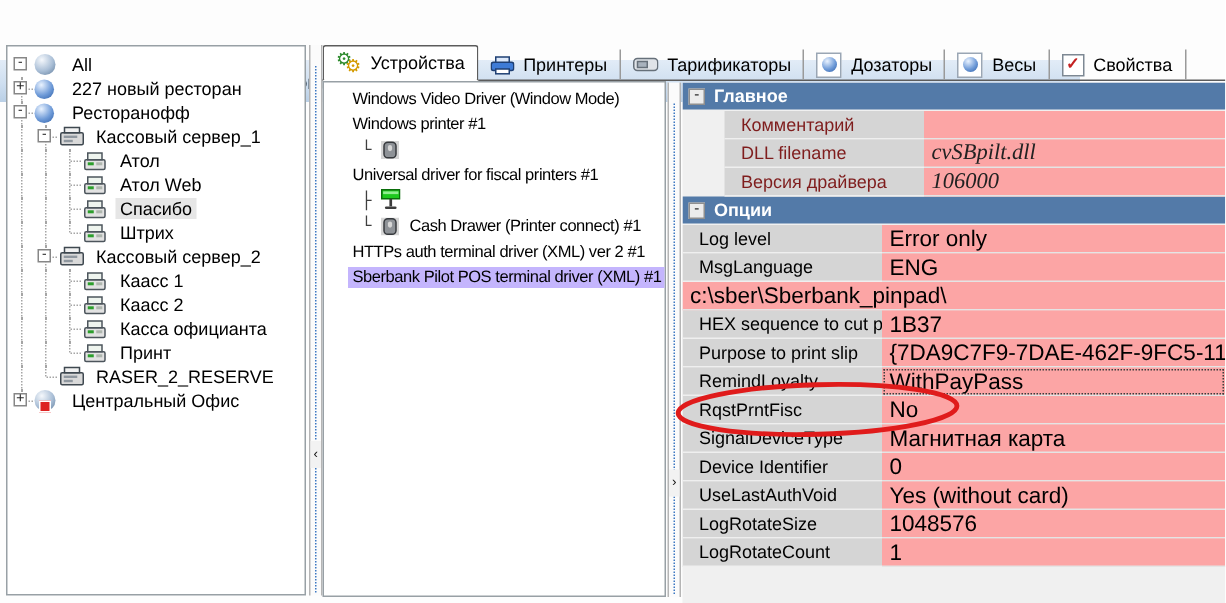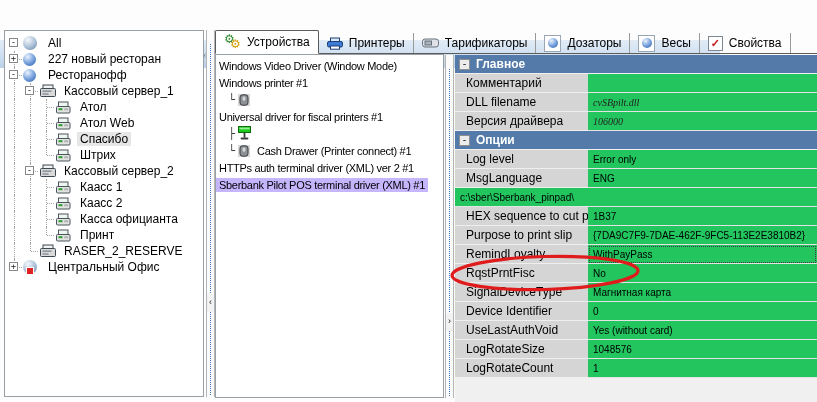--- a/index.html
+++ b/index.html
@@ -61,40 +61,40 @@
   .ballbox{display:flex;align-items:center;justify-content:center;width:15px;height:15px;
     background:#fff;border:1px solid #9aa6b4;}
   .ballbox .ball{width:10px;height:10px;}
   .chkbox{display:inline-block;width:13px;height:13px;background:#fff;border:1px solid #7d8893;
     color:#c42222;font-weight:bold;font-size:11px;line-height:12px;text-align:center;}
 
   
   .device-panel{position:absolute;left:215px;top:54px;width:229px;height:344px;background:#fff;
     border:1px solid #98a0a5;box-sizing:border-box;padding-top:2px;overflow:hidden;
     font-size:11px;white-space:nowrap;}
-  .drow{height:17px;display:flex;align-items:center;padding-left:0;text-align:center;}
+  .drow{height:17px;display:flex;align-items:center;padding-left:16px;}
   .drow .ind{width:9px;flex:none;}
   .drow .conn{width:13px;flex:none;font-family:"DejaVu Sans Mono",monospace;font-size:11px;color:#3f3f3f;}
   .dicon{display:flex;align-items:center;margin-right:4px;}
   .dlabel{padding:1px 3px;letter-spacing:-0.3px;}
   .drow.selected .dlabel{background:#c4b5fd;}
 
   
   .props-panel{position:absolute;left:455px;top:55px;width:362px;height:347px;background:#f0f0f0;overflow:hidden;}
   .sec-header{height:18px;background:#537aa8;color:#fff;font-weight:bold;display:flex;
     align-items:center;gap:6px;padding-left:4px;margin-bottom:1px;}
   .collapse-box{width:11px;height:11px;background:#ececec;border:1px solid #8f8f8f;box-sizing:border-box;
     color:#1a1a1a;font-size:10px;line-height:8px;text-align:center;font-weight:normal;
     font-family:"DejaVu Sans Mono",monospace;cursor:pointer;}
   .prow{height:19px;display:flex;}
   .plabel{width:133px;flex:none;box-sizing:border-box;background:#d5d5d5;border-bottom:1px solid #efefef;
     padding-left:11px;display:flex;align-items:center;overflow:hidden;white-space:nowrap;}
-  .plabel.disabled{color:#000000;}
-  .pvalue{flex:1;background:#22c55e;border-bottom:1px solid #e4e4e4;padding-left:5px;
-    display:flex;align-items:center;overflow:hidden;white-space:nowrap;font-size:10px;}
+  .plabel.disabled{color:#7f1d1d;margin-left:28px;}
+  .pvalue{flex:1;background:#fca5a5;border-bottom:1px solid #e4e4e4;padding-left:5px;
+    display:flex;align-items:center;overflow:hidden;white-space:nowrap;font-size:15px;}
   .pvalue.italic{font-style:italic;font-family:"Liberation Serif",serif;color:#222;}
   .pvalue.focused{outline:1px dotted #3c3c3c;outline-offset:-2px;}
 
   .annot{position:absolute;left:0;top:0;pointer-events:none;z-index:9;}
 </style>
 </head>
 <body>
 
 <div class="window">
 

